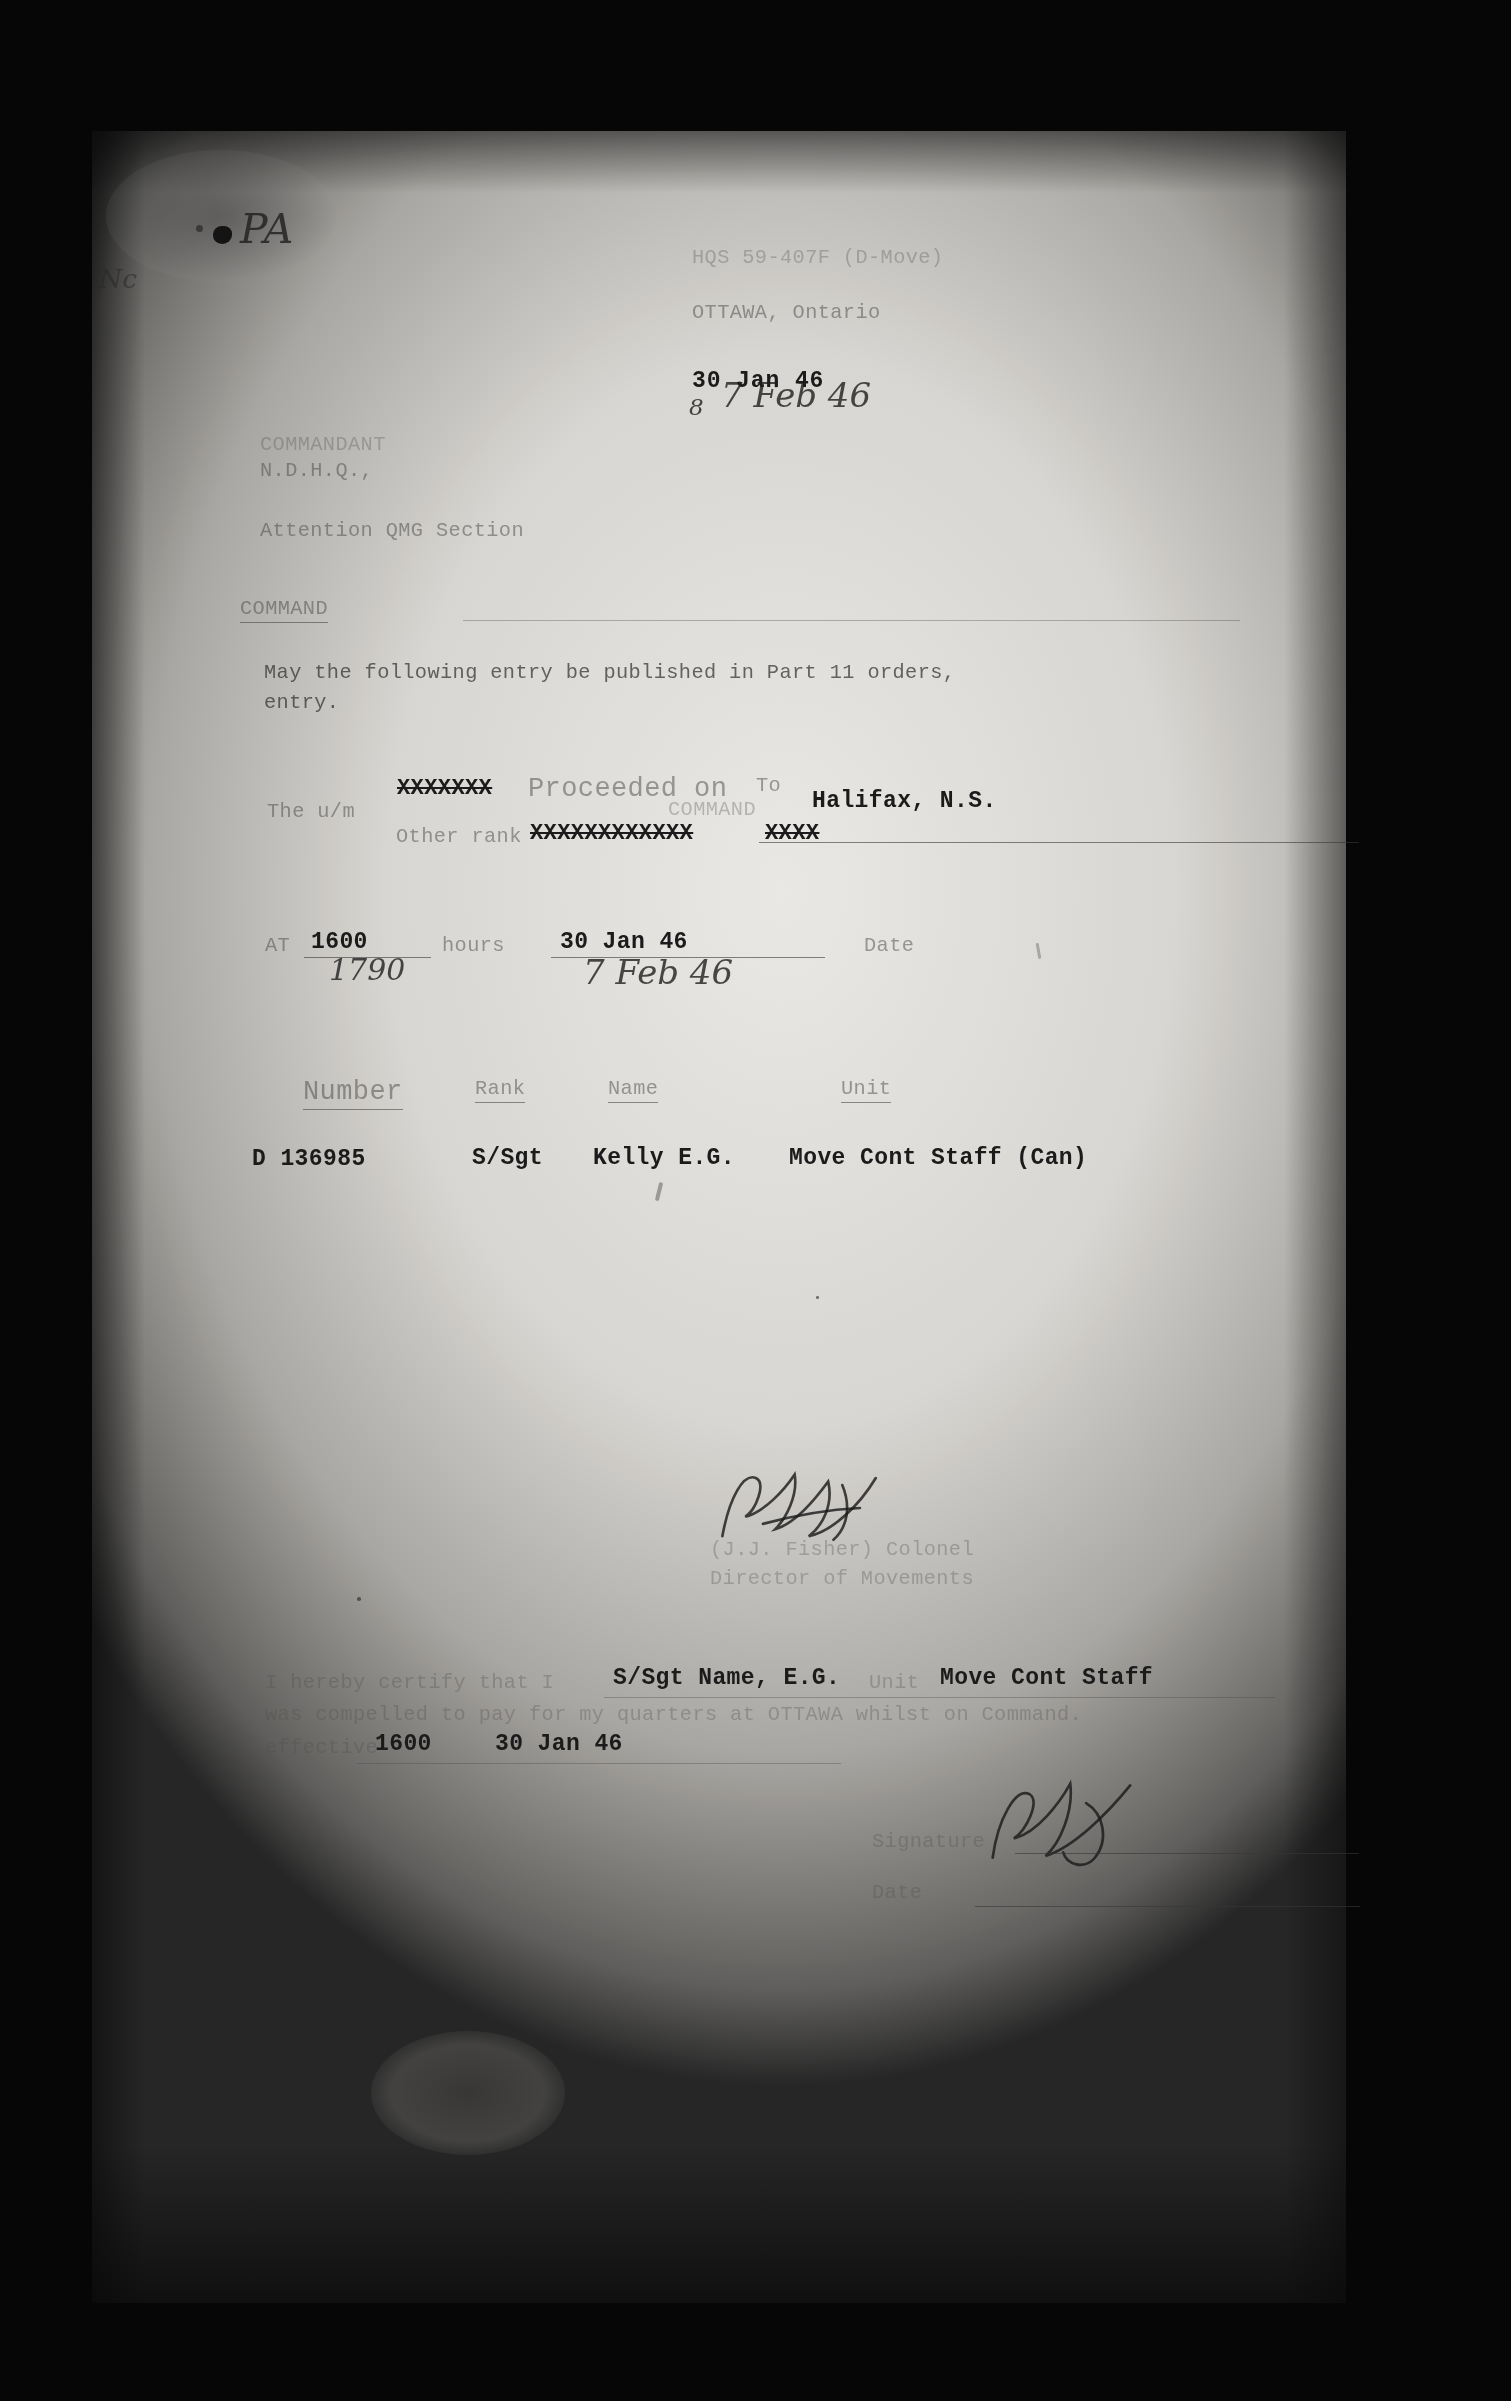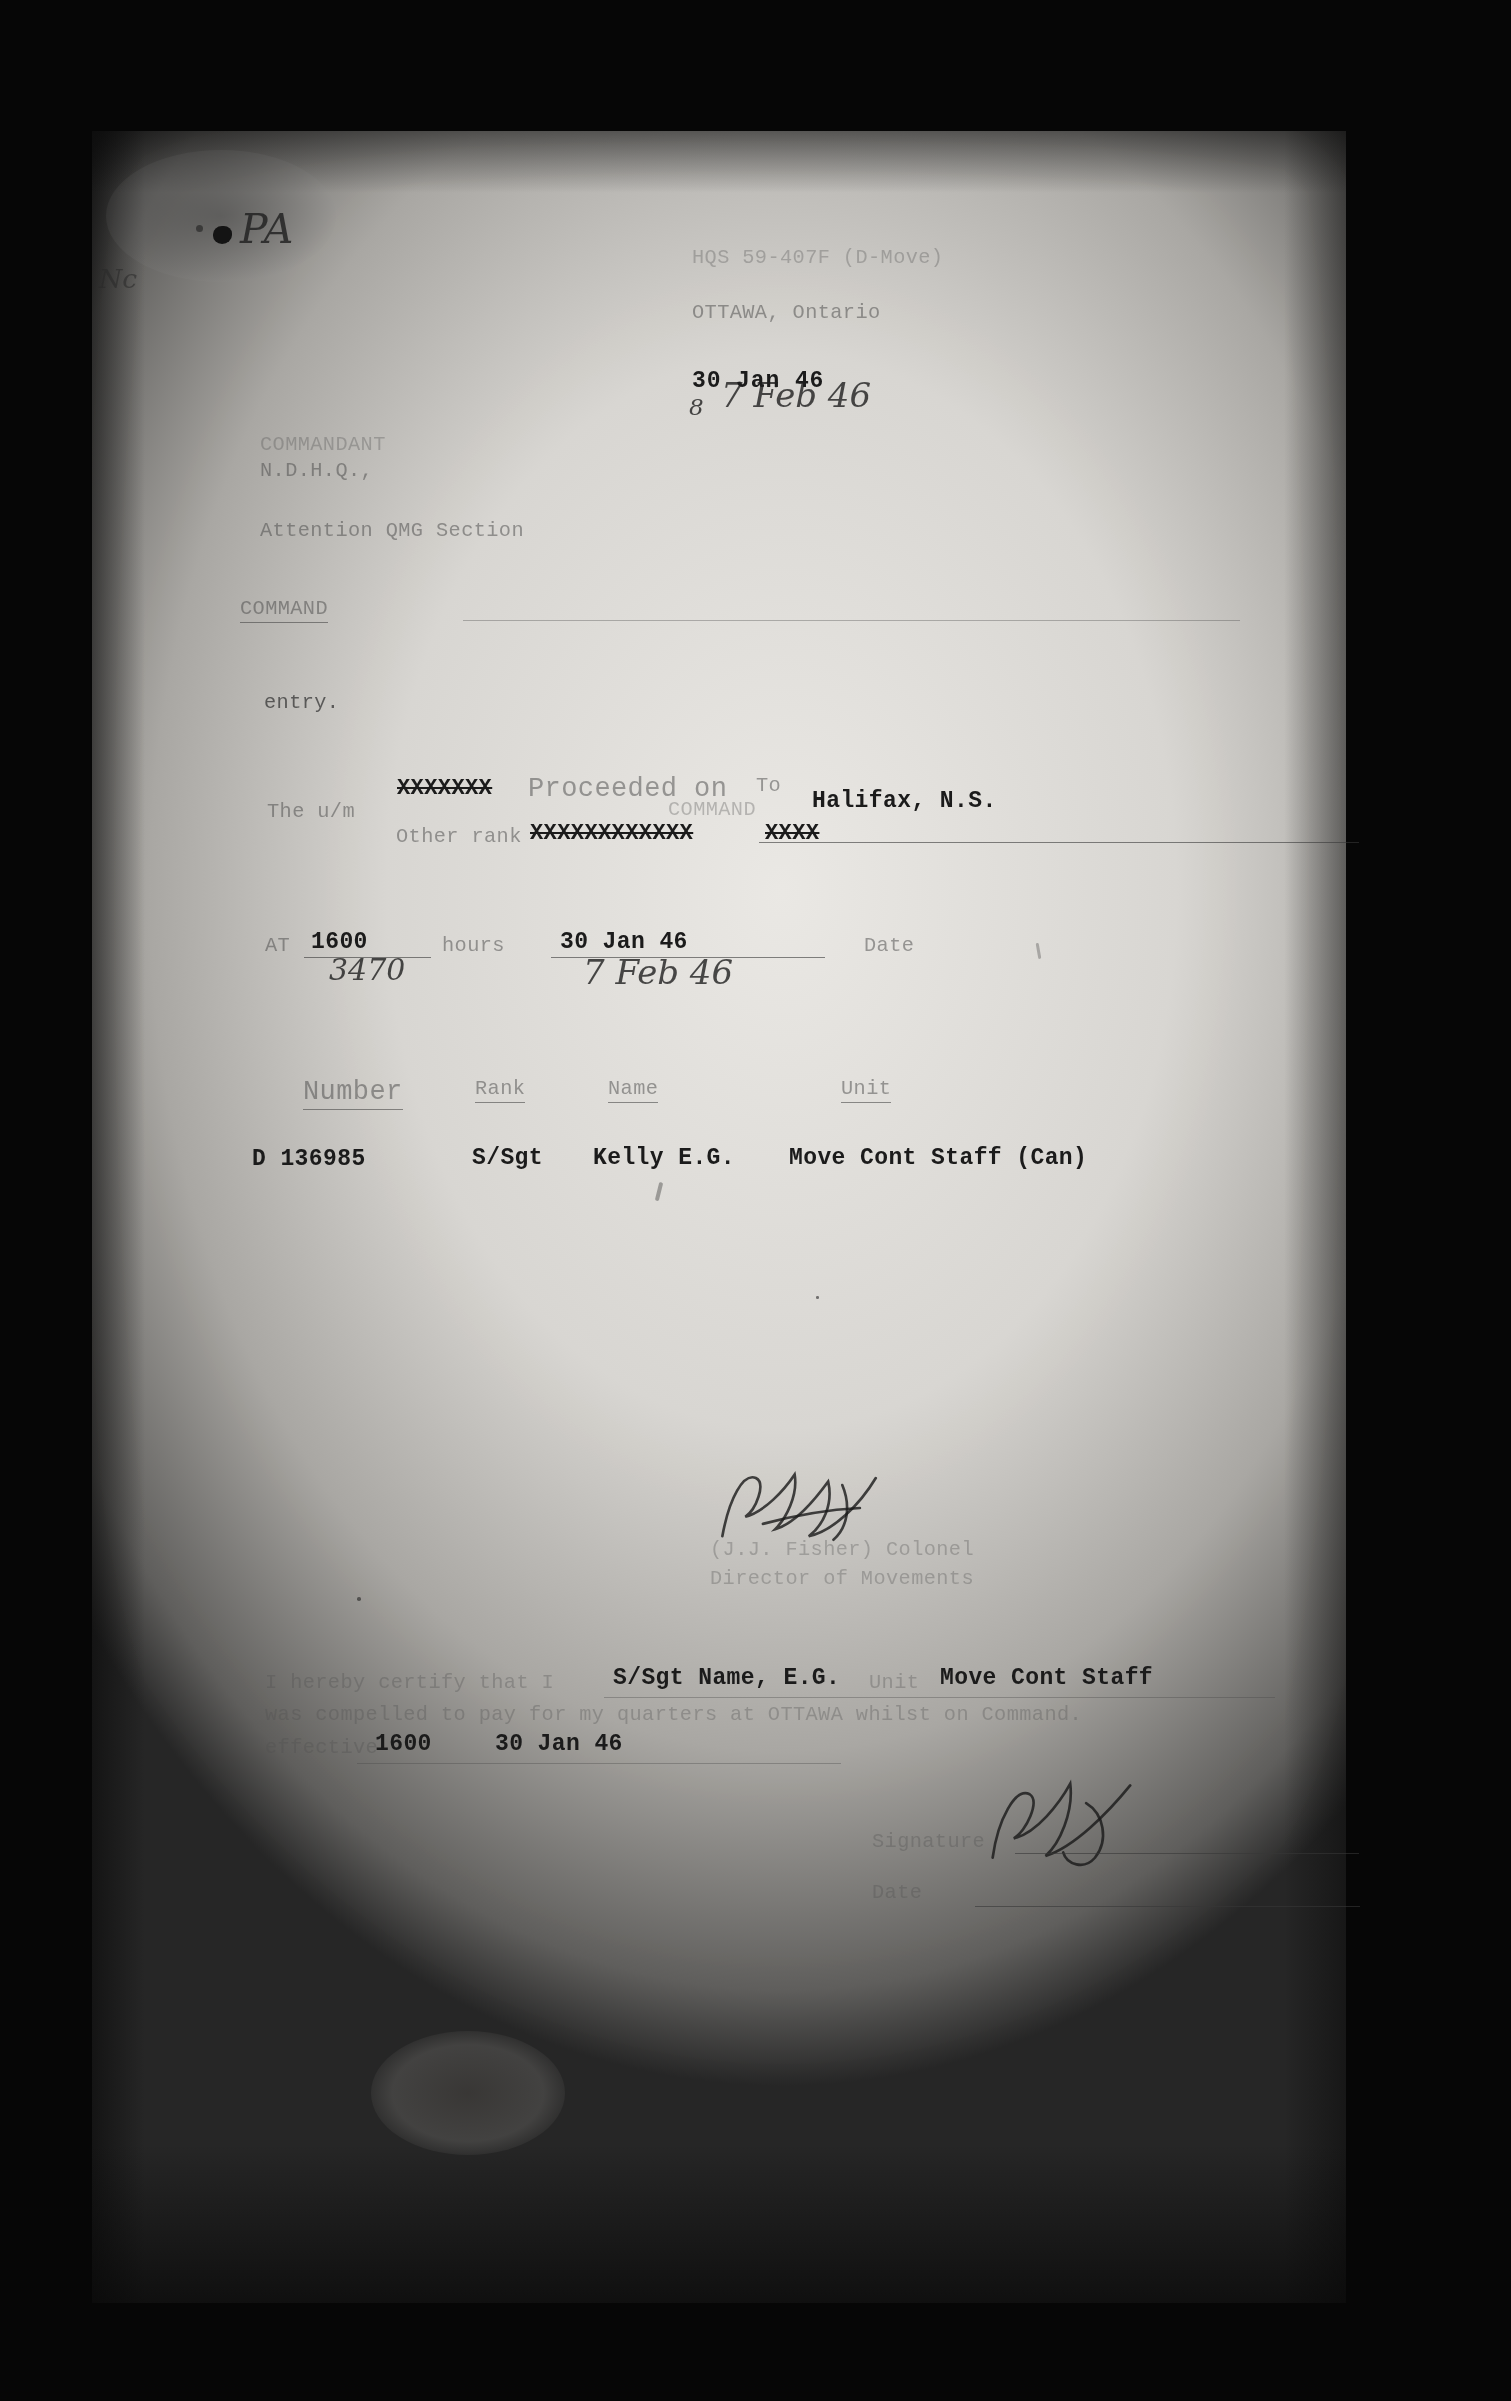--- a/index.html
+++ b/index.html
@@ -133,20 +133,21 @@
   <div class="hand" style="left:597px; top:263px; font-size:23px;">8</div>
   <div class="hand" style="left:629px; top:244px; font-size:34px;">7 Feb 46</div>
 
   <div class="t faintest" style="left:168px; top:302px; font-size:20.3px;">COMMANDANT</div>
   <div class="t faint" style="left:168px; top:328px; font-size:20.3px;">N.D.H.Q.,</div>
   <div class="t faint" style="left:168px; top:388px; font-size:20.3px;">Attention QMG Section</div>
 
   <div class="t faint ul" style="left:148px; top:466px; font-size:20.3px;">COMMAND</div>
   <div class="rule faintline" style="left:371px; top:489px; width:777px;"></div>
 
+  <div class="t mid" style="left:172px; top:530px; font-size:20.3px;">May the following entry be published in Part 11 orders,</div>
   <div class="t mid" style="left:172px; top:560px; font-size:20.3px;">entry.</div>
 
   <div class="t faint" style="left:175px; top:669px; font-size:20.3px;">The u/m</div>
   <div class="t dark" style="left:305px; top:645px; font-size:22px; text-decoration: line-through; text-decoration-thickness:1.8px;">XXXXXXX</div>
   <div class="t faint" style="left:304px; top:694px; font-size:20.3px;">Other rank</div>
   <div class="t dark" style="left:438px; top:690px; font-size:22px; text-decoration: line-through; text-decoration-thickness:1.8px;">XXXXXXXXXXXX</div>
   <div class="t faint" style="left:436px; top:643px; font-size:27px;">Proceeded on</div>
   <div class="t faintest" style="left:576px; top:667px; font-size:20.3px;">COMMAND</div>
   <div class="t faint" style="left:664px; top:643px; font-size:20.3px;">To</div>
   <div class="t dark" style="left:673px; top:690px; font-size:22px; text-decoration: line-through; text-decoration-thickness:1.8px;">XXXX</div>
@@ -154,21 +155,21 @@
   <div class="rule" style="left:667px; top:711px; width:600px;"></div>
 
   <div class="t faint" style="left:173px; top:803px; font-size:20.3px;">AT</div>
   <div class="t dark" style="left:219px; top:798px; font-size:23px;">1600</div>
   <div class="rule" style="left:212px; top:826px; width:127px;"></div>
   <div class="t faint" style="left:350px; top:803px; font-size:20.3px;">hours</div>
   <div class="t dark" style="left:468px; top:798px; font-size:23px;">30 Jan 46</div>
   <div class="rule" style="left:459px; top:826px; width:274px;"></div>
   <div class="t faint" style="left:772px; top:803px; font-size:20.3px;">Date</div>
 
-  <div class="hand" style="left:237px; top:821px; font-size:30px;">3470</div>
+  <div class="hand" style="left:237px; top:821px; font-size:30px;">1790</div>
   <div class="hand" style="left:491px; top:821px; font-size:34px;">7 Feb 46</div>
 
   <div class="t faint ul" style="left:175px; top:946px; font-size:27px;margin-left:36px;">Number</div>
   <div class="t faint ul" style="left:383px; top:946px; font-size:20.3px;">Rank</div>
   <div class="t faint ul" style="left:516px; top:946px; font-size:20.3px;">Name</div>
   <div class="t faint ul" style="left:749px; top:946px; font-size:20.3px;">Unit</div>
 
   <div class="t dark" style="left:152px; top:1015px; font-size:23px;margin-left:8px;">D 136985</div>
   <div class="t dark" style="left:380px; top:1014px; font-size:23px;">S/Sgt</div>
   <div class="t dark" style="left:501px; top:1014px; font-size:23px;">Kelly E.G.</div>

